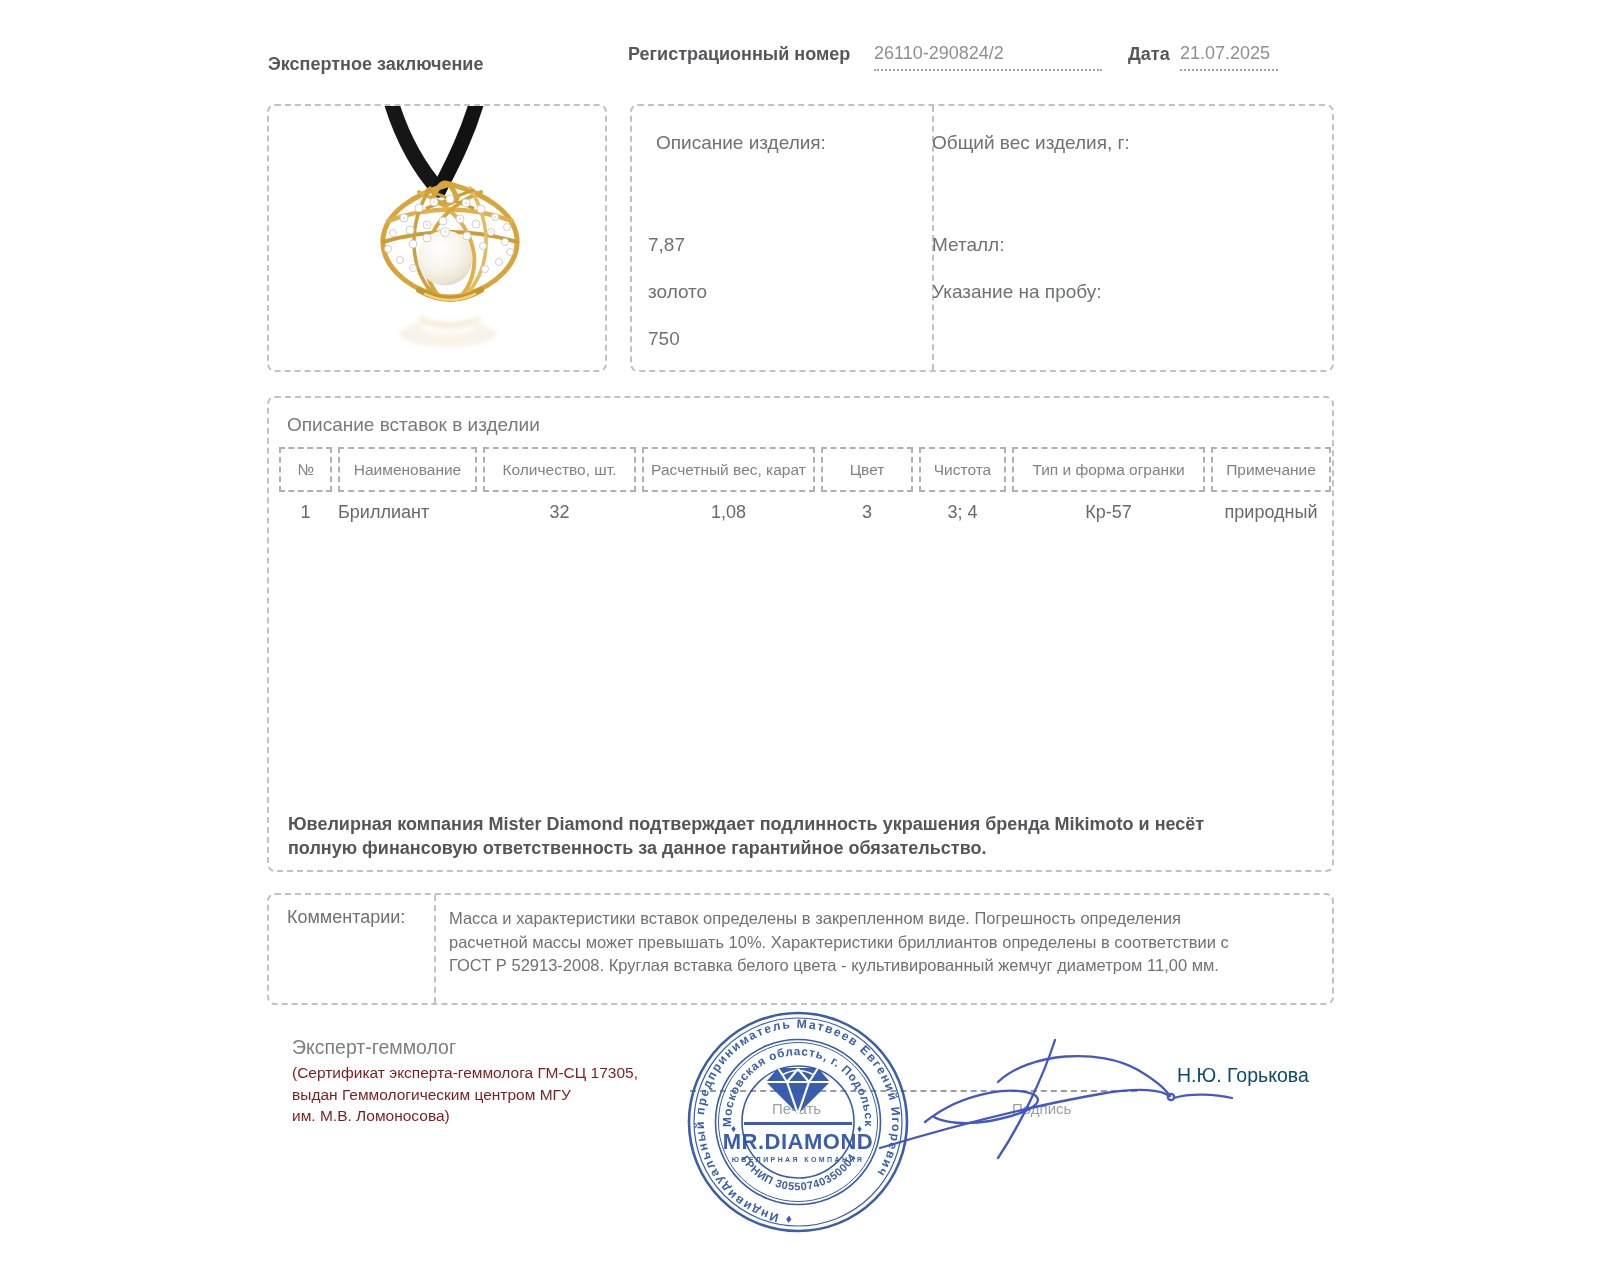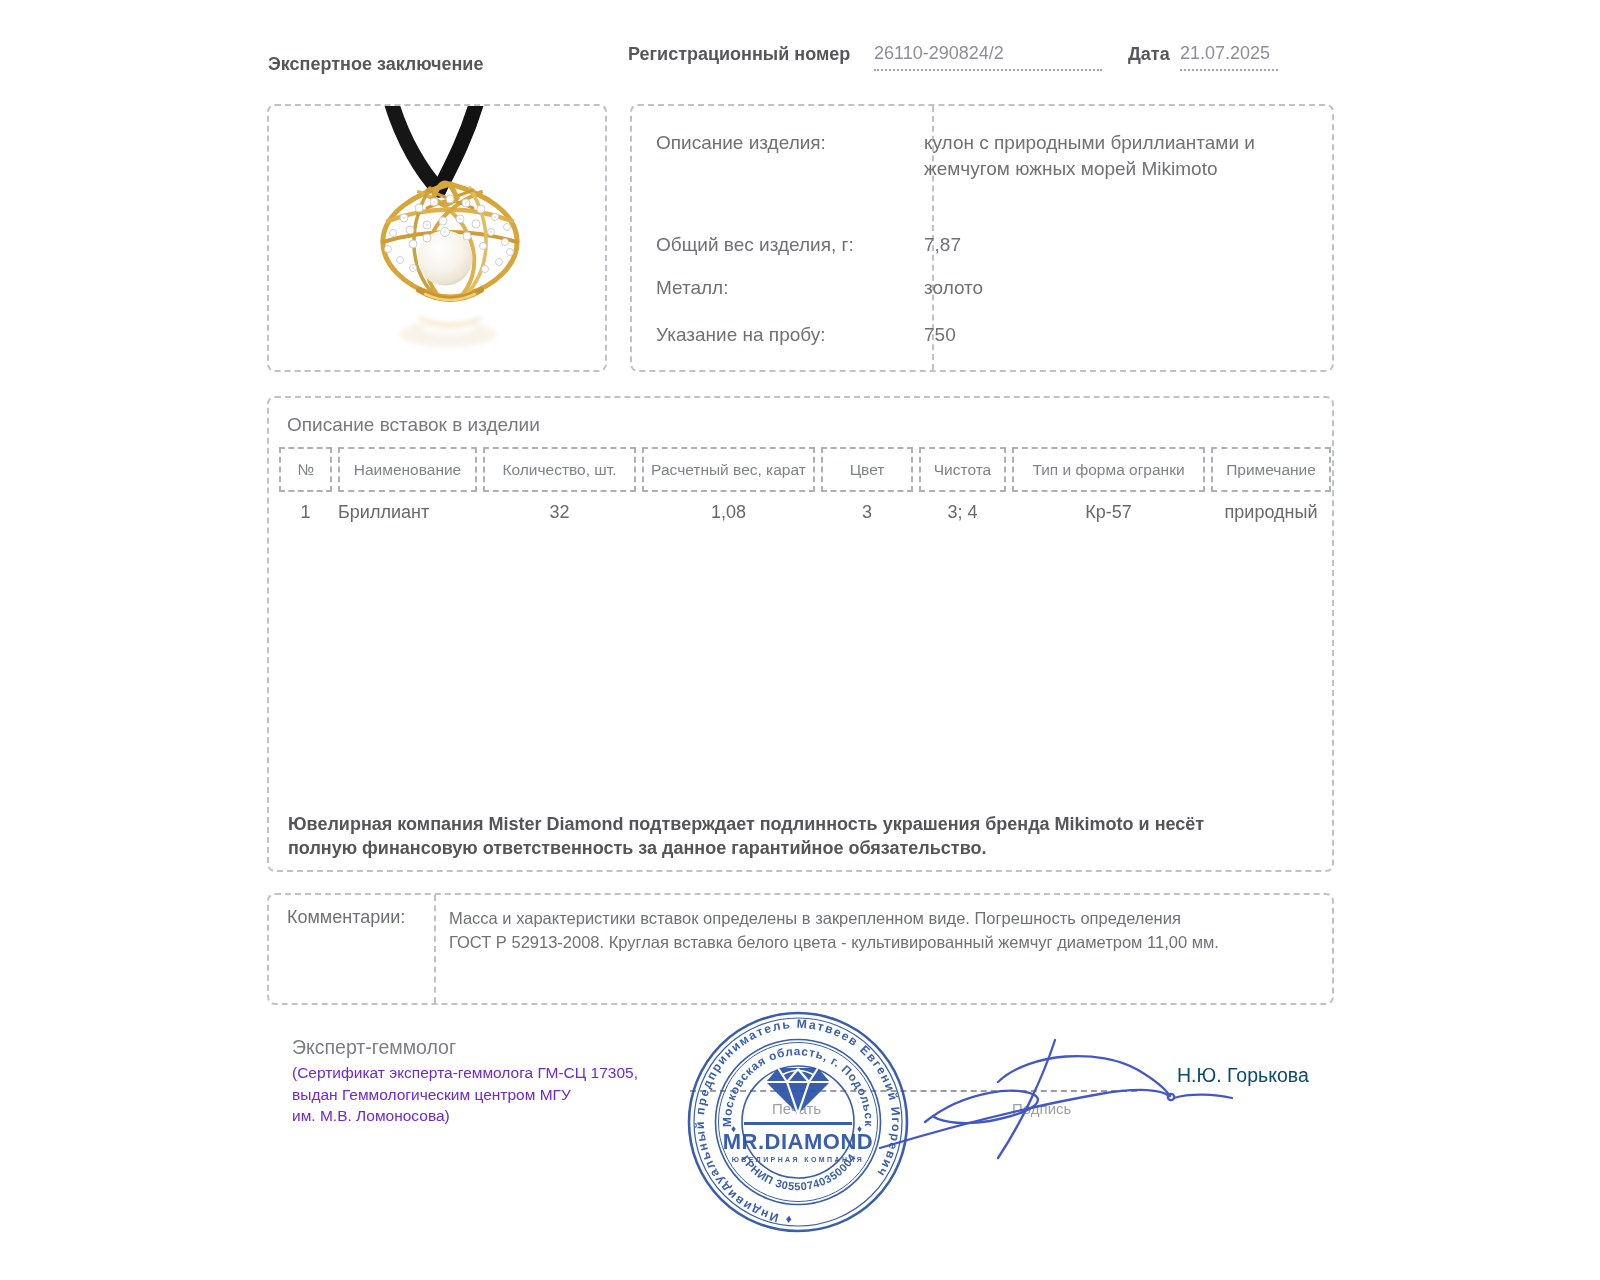--- a/index.html
+++ b/index.html
@@ -34,21 +34,21 @@
   .dc.c1{text-align:left;}
   .tb-statement{position:absolute;left:19px;right:56px;bottom:10px;font-size:18px;font-weight:700;
       color:#535558;line-height:24px;}
   
   .cm-divider{position:absolute;left:165px;top:0;bottom:0;border-left:2px dashed #c0c2c5;}
   .cm-label{position:absolute;left:18px;top:12px;font-size:18px;color:#6e7175;}
   .cm-text{position:absolute;left:180px;top:12px;right:30px;}
   .cm-line{font-size:16.5px;line-height:23.5px;color:#6e7175;white-space:nowrap;}
   
   .ft-expert-title{font-size:19.5px;color:#7b7e82;}
-  .ft-cert{font-size:15.5px;line-height:21.5px;color:#6d28d9;}
+  .ft-cert{font-size:15.5px;line-height:21.5px;color:#7f1d1d;}
   .sig-line{border-top:2px dashed #9a9da0;height:0;z-index:1;}
   .small-gray{font-size:15px;color:#9da0a3;z-index:1;}
   .expert-name{font-size:19.5px;color:#0c4a6e;z-index:1;}
   .stamp-svg{z-index:2;} .signature-svg{z-index:3;}
   .refl{filter:blur(2px);opacity:.55;}
 </style>
 </head>
 <body>
 
 <div class="abs hdr-label" style="left:268px;top:54px;">Экспертное заключение</div>
@@ -139,21 +139,20 @@
           <circle cx="176" cy="126" r="1.4"></circle>
       </g>
     </g>
   </svg>
 </div>
 
 <div class="abs dash-box" style="left:630px;top:104px;width:704px;height:268px;">
   <div class="details-divider"></div>
   <div class="details-grid">
     <div class="d-label dr1">Описание изделия:</div>
-    <div class="d-value dr1">кулон с природными бриллиантами и жемчугом южных морей Mikimoto</div>
     <div class="d-label dr2">Общий вес изделия, г:</div>
     <div class="d-value dr2">7,87</div>
     <div class="d-label dr3">Металл:</div>
     <div class="d-value dr3">золото</div>
     <div class="d-label">Указание на пробу:</div>
     <div class="d-value">750</div>
   </div>
 </div>
 
 <div class="abs dash-box" style="left:267px;top:396px;width:1067px;height:476px;">
@@ -179,20 +178,21 @@
     <div class="dc c7">природный</div>
   </div>
   <div class="tb-statement">Ювелирная компания Mister Diamond подтверждает подлинность украшения бренда Mikimoto и несёт полную финансовую ответственность за данное гарантийное обязательство.</div>
 </div>
 
 <div class="abs dash-box" style="left:267px;top:893px;width:1067px;height:112px;">
   <div class="cm-divider"></div>
   <div class="cm-label">Комментарии:</div>
   <div class="cm-text">
     <div class="cm-line">Масса и характеристики вставок определены в закрепленном виде. Погрешность определения</div>
+    <div class="cm-line">расчетной массы может превышать 10%. Характеристики бриллиантов определены в соответствии с</div>
     <div class="cm-line">ГОСТ Р 52913-2008. Круглая вставка белого цвета - культивированный жемчуг диаметром 11,00 мм.</div>
   </div>
 </div>
 
 <div class="abs ft-expert-title" style="left:292px;top:1036px;">Эксперт-геммолог</div>
 <div class="abs ft-cert" style="left:292px;top:1062px;">
   <div>(Сертификат эксперта-геммолога ГМ-СЦ 17305,</div>
   <div>выдан Геммологическим центром МГУ</div>
   <div>им. М.В. Ломоносова)</div>
 </div>

